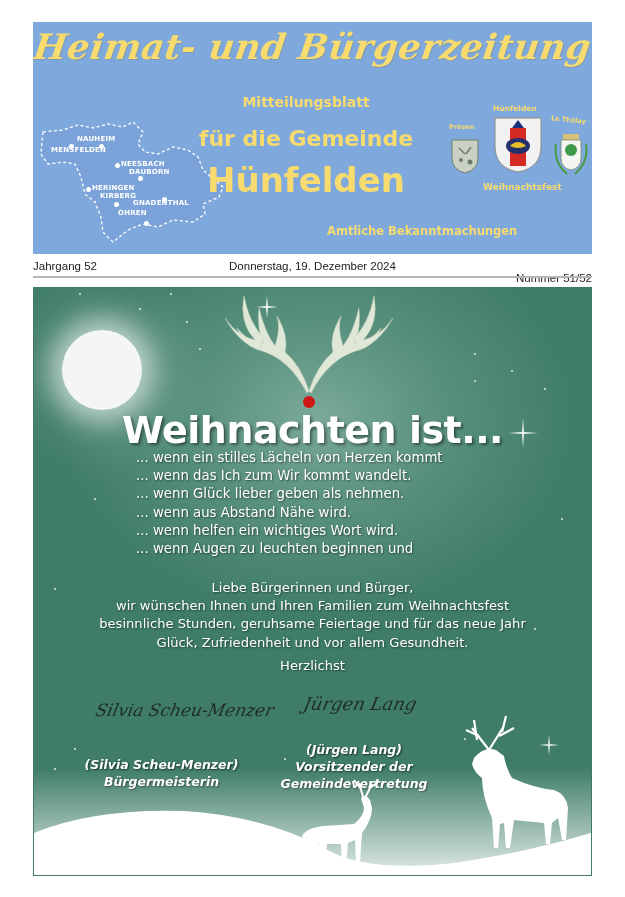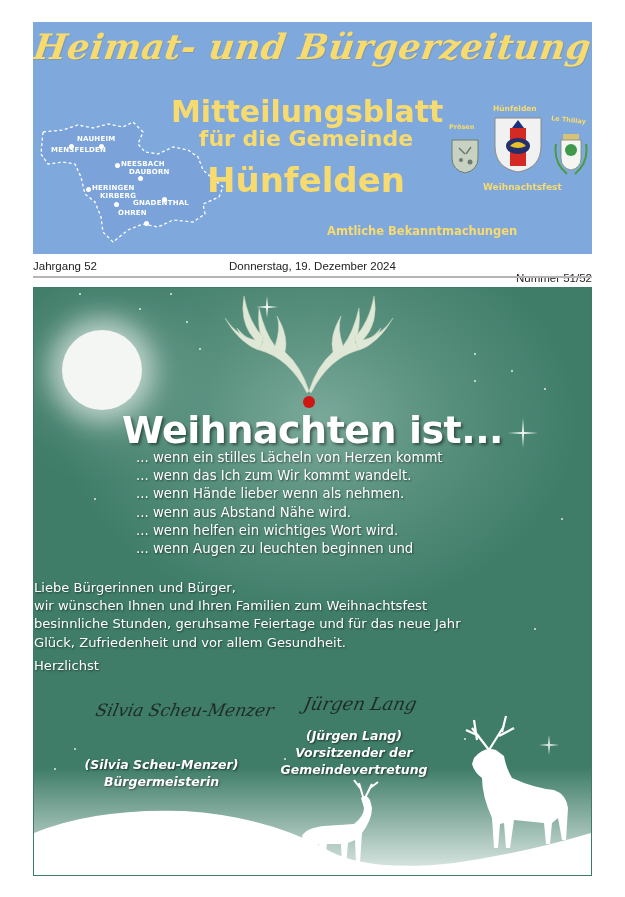--- a/index.html
+++ b/index.html
@@ -2,21 +2,21 @@
 <html><head>
 <meta charset="utf-8">
 <style>
   html, body { margin:0; padding:0; background:#ffffff; }
   body { width:625px; height:897px; position:relative; overflow:hidden; font-family:"DejaVu Sans", sans-serif; }
 
   
   .masthead { position:absolute; left:33px; top:22px; width:559px; height:232px; background:#7fa9dc; overflow:hidden; }
   .mast-title { position:absolute; left:0; top:4px; width:559px; text-align:center; font-family:"DejaVu Serif", serif; font-style:italic; font-weight:bold; font-size:35px; color:#f8db6e; letter-spacing:0.5px; transform:skewX(-8deg); text-shadow:1px 1px 0 rgba(120,110,60,0.25); }
   .mast-sub { position:absolute; left:138px; width:270px; text-align:center; font-family:"DejaVu Sans", sans-serif; font-weight:bold; color:#f8db6e; }
-  .mast-sub1 { top:72px; font-size:30px; }
+  .mast-sub1 { top:72px; font-size:14px; }
   .mast-sub2 { top:104px; font-size:22px; }
   .mast-name { position:absolute; left:138px; top:138px; width:270px; text-align:center; font-weight:bold; font-size:34px; color:#f8db6e; }
   .mast-amt { position:absolute; left:294px; top:202px; font-weight:bold; font-size:11.5px; color:#f8db6e; }
 
   .map { position:absolute; left:0; top:70px; width:200px; height:160px; }
   .map-label { position:absolute; font-size:7px; font-weight:bold; color:#ffffff; letter-spacing:0.2px; white-space:nowrap; }
   .map-dot { position:absolute; width:5px; height:5px; border-radius:50%; background:#ffffff; }
 
   .partners { position:absolute; left:412px; top:80px; width:147px; height:100px; }
   .p-label { position:absolute; font-size:7.5px; font-weight:bold; color:#f8db6e; white-space:nowrap; }
@@ -34,21 +34,21 @@
   .card { position:absolute; left:33px; top:287px; width:557px; height:587px; border:1px solid #3f7a66; overflow:hidden;
           background: radial-gradient(ellipse 260px 200px at 285px 130px, #7aa99a 0%, #5a917f 45%, #3f7d69 100%); }
   .moon { position:absolute; left:28px; top:42px; width:80px; height:80px; border-radius:50%; background:#f4f6f3;
           box-shadow:0 0 25px 12px rgba(255,255,255,0.55), 0 0 60px 25px rgba(255,255,255,0.2); }
   .star { position:absolute; width:2px; height:2px; background:#ffffff; border-radius:50%; opacity:0.85; }
 
   .headline { position:absolute; left:0; top:120px; width:557px; text-align:center; font-family:"DejaVu Sans", sans-serif; font-weight:bold; font-size:38px; color:#ffffff; letter-spacing:-0.5px; text-shadow:2px 2px 3px rgba(0,0,0,0.45); }
   .poem { position:absolute; left:102px; top:161px; font-family:"DejaVu Sans", sans-serif; font-size:13.3px; line-height:18.2px; color:#ffffff; text-shadow:1px 1px 2px rgba(0,0,0,0.5); }
   .poem .ln { white-space:nowrap; }
   .poem .indent { padding-left:16px; }
-  .greeting { position:absolute; left:0; top:291px; width:557px; text-align:left; font-family:"DejaVu Sans", sans-serif; font-size:13.1px; line-height:18.2px; color:#ffffff; text-shadow:1px 1px 2px rgba(0,0,0,0.5); }
+  .greeting { position:absolute; left:0; top:291px; width:557px; text-align:center; font-family:"DejaVu Sans", sans-serif; font-size:13.1px; line-height:18.2px; color:#ffffff; text-shadow:1px 1px 2px rgba(0,0,0,0.5); }
   .herzlichst { margin-top:5px; }
 
   .sig-img { position:absolute; font-family:"DejaVu Serif", serif; font-style:italic; color:#1e2b26; font-size:16px; }
   .sig-block { position:absolute; text-align:center; font-family:"DejaVu Sans", sans-serif; font-style:italic; font-weight:bold; font-size:12.5px; line-height:17px; color:#ffffff; text-shadow:1px 1px 2px rgba(0,0,0,0.6); }
 
   .snow { position:absolute; left:0; top:0; width:557px; height:587px; }
 </style>
 </head>
 <body>
 
@@ -158,42 +158,42 @@
       <path d="M140 62 Q160 55 174 30 Q162 48 144 52 Q160 35 155 8 Q150 35 135 50 Z"></path>
     </g>
     <circle cx="90" cy="114" r="6" fill="#d01515"></circle>
   </svg>
 
   <div class="headline">Weihnachten ist...</div>
 
   <div class="poem">
     <div class="ln">... wenn ein stilles Lächeln von Herzen kommt</div>
     <div class="ln">... wenn das Ich zum Wir kommt wandelt.</div>
-    <div class="ln">... wenn Hände lieber wenn als nehmen.</div>
+    <div class="ln">... wenn Glück lieber geben als nehmen.</div>
     <div class="ln">... wenn aus Abstand Nähe wird.</div>
     <div class="ln">... wenn helfen ein wichtiges Wort wird.</div>
     <div class="ln">... wenn Augen zu leuchten beginnen und</div>
   </div>
 
   <div class="greeting">
     <div>Liebe Bürgerinnen und Bürger,</div>
     <div>wir wünschen Ihnen und Ihren Familien zum Weihnachtsfest</div>
     <div>besinnliche Stunden, geruhsame Feiertage und für das neue Jahr</div>
     <div>Glück, Zufriedenheit und vor allem Gesundheit.</div>
     <div class="herzlichst">Herzlichst</div>
   </div>
 
   <div class="sig-img" style="left:62px;top:412px;font-size:17px;transform:skewX(-12deg)">Silvia Scheu-Menzer</div>
   <div class="sig-img" style="left:270px;top:405px;font-size:18px;transform:skewX(-12deg)">Jürgen Lang</div>
 
   <div class="sig-block" style="left:40px;top:468px;width:175px">
     <div>(Silvia Scheu-Menzer)</div>
     <div>Bürgermeisterin</div>
   </div>
-  <div class="sig-block" style="left:240px;top:439px;width:160px">
+  <div class="sig-block" style="left:240px;top:453px;width:160px">
     <div>(Jürgen Lang)</div>
     <div>Vorsitzender der</div>
     <div>Gemeindevertretung</div>
   </div>
 
   <svg class="snow" viewBox="0 0 557 587">
     <defs>
       <linearGradient id="snowglow" x1="0" y1="0" x2="0" y2="1">
         <stop offset="0" stop-color="#ffffff" stop-opacity="0"></stop>
         <stop offset="1" stop-color="#ffffff" stop-opacity="0.85"></stop>

